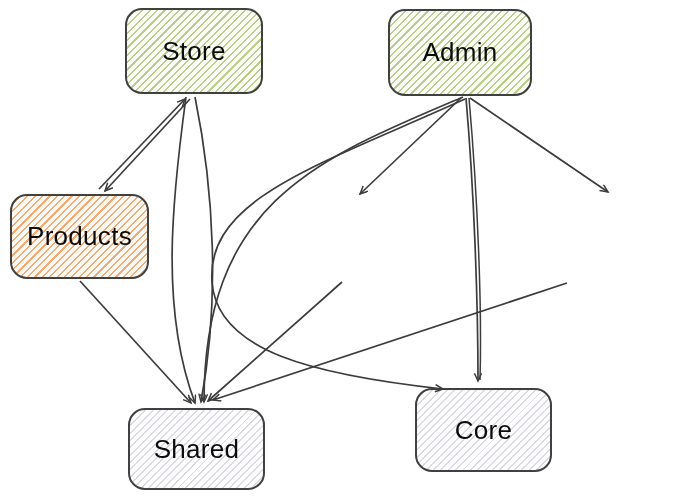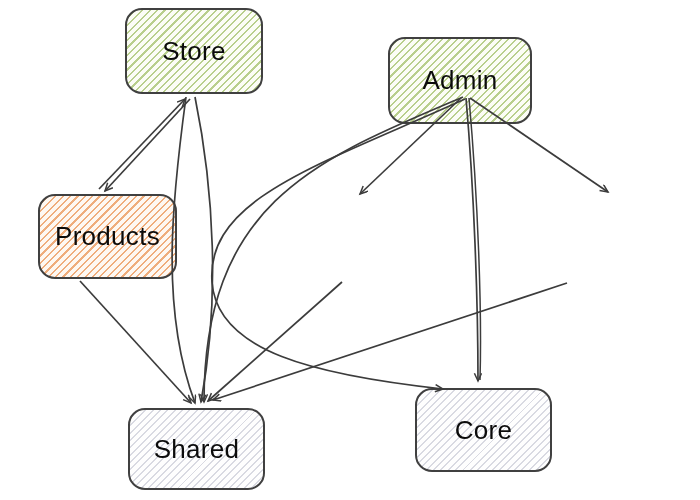--- a/index.html
+++ b/index.html
@@ -6,24 +6,24 @@
   #canvas{
     position:relative;width:700px;height:500px;background:#ffffff;overflow:hidden;
     font-family:"Liberation Sans",sans-serif;
   }
   .node{
     position:absolute;border:2px solid #404040;border-radius:17px;
     display:flex;align-items:center;justify-content:center;
     font-size:26px;color:#0b0b0b;letter-spacing:.3px;box-sizing:border-box;
   }
   .node-green{background:repeating-linear-gradient(135deg,#b9cf8d 0 1.6px,#fcfdf6 1.6px 5.2px);justify-content:center;}
-  .node-orange{background:repeating-linear-gradient(135deg,#efad7c 0 1.6px,#fef8f2 1.6px 5.2px);margin-left:28px;}
+  .node-orange{background:repeating-linear-gradient(135deg,#efad7c 0 1.6px,#fef8f2 1.6px 5.2px);}
   .node-gray{background:repeating-linear-gradient(135deg,#d9dae2 0 1.4px,#fefefe 1.4px 5.2px);}
   #store   {left:125px;top:8px;  width:138px;height:86px;}
-  #admin   {left:388px;top:9px;  width:144px;height:87px;margin-top:28px;}
+  #admin   {left:388px;top:9px;  width:144px;height:87px;}
   #products{left:10px; top:194px;width:139px;height:85px;}
   #sales   {left:288px;top:196px;width:138px;height:85px;}
   #invoices{left:555px;top:197px;width:138px;height:86px;}
   #shared  {left:128px;top:408px;width:137px;height:82px;}
   #core    {left:415px;top:388px;width:137px;height:84px;}
   svg.edges{position:absolute;left:0;top:0;pointer-events:none;}
   .edge{fill:none;stroke:#3c3c3c;stroke-width:1.7px;}
   .edge-shadow{fill:none;stroke:#3c3c3c;stroke-width:1.5px;}
 </style>
 </head>

